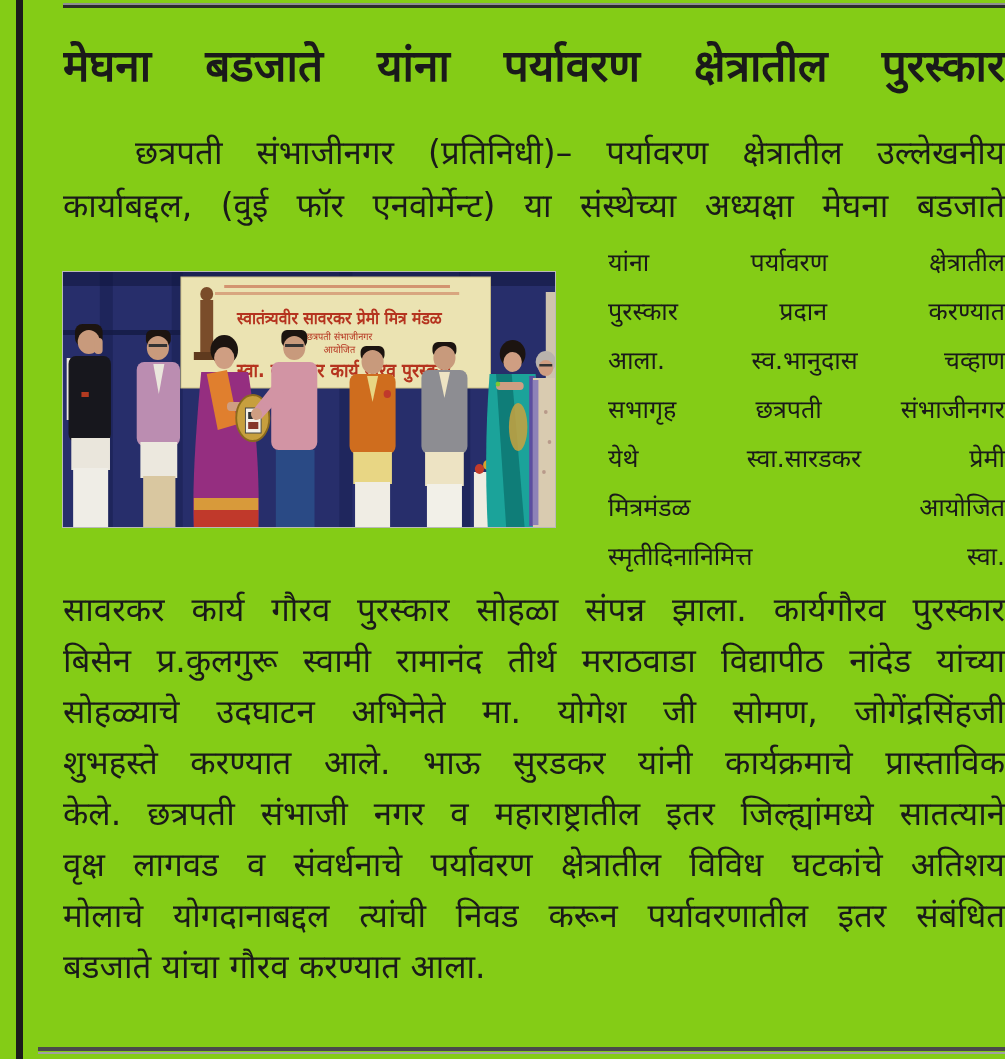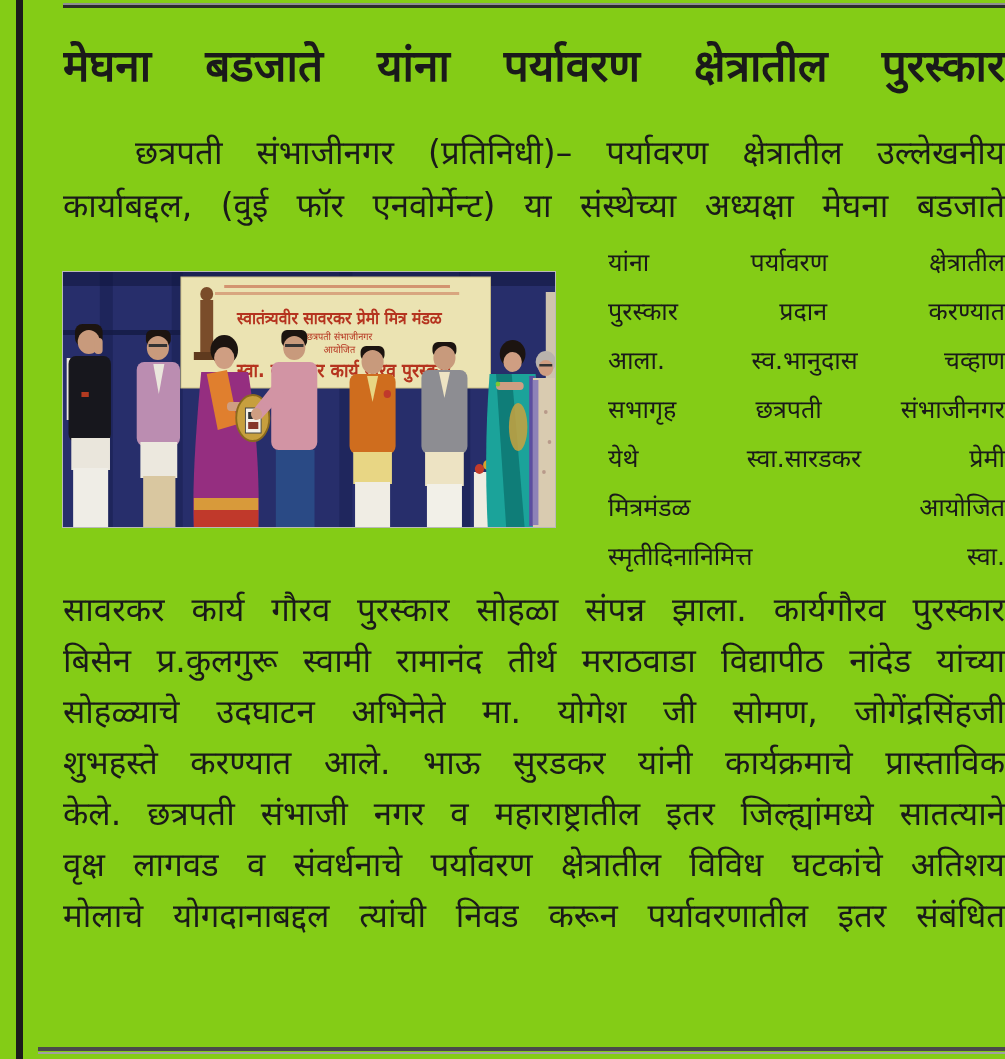--- a/index.html
+++ b/index.html
@@ -199,18 +199,19 @@
   </div>
 
   <div class="bottomblock">
     <div class="jline">सावरकर कार्य गौरव पुरस्कार सोहळा संपन्न झाला. कार्यगौरव पुरस्कार</div>
     <div class="jline">बिसेन प्र.कुलगुरू स्वामी रामानंद तीर्थ मराठवाडा विद्यापीठ नांदेड यांच्या</div>
     <div class="jline">सोहळ्याचे उदघाटन अभिनेते मा. योगेश जी सोमण, जोगेंद्रसिंहजी</div>
     <div class="jline">शुभहस्ते करण्यात आले. भाऊ सुरडकर यांनी कार्यक्रमाचे प्रास्ताविक</div>
     <div class="jline">केले. छत्रपती संभाजी नगर व महाराष्ट्रातील इतर जिल्ह्यांमध्ये सातत्याने</div>
     <div class="jline">वृक्ष लागवड व संवर्धनाचे पर्यावरण क्षेत्रातील विविध घटकांचे अतिशय</div>
     <div class="jline">मोलाचे योगदानाबद्दल त्यांची निवड करून पर्यावरणातील इतर संबंधित</div>
+    <div class="leftline">बडजाते यांचा गौरव करण्यात आला.</div>
   </div>
 
   <div class="bottomrule-a"></div>
   <div class="bottomrule-b"></div>
 
 </div>
 
 </body></html>

